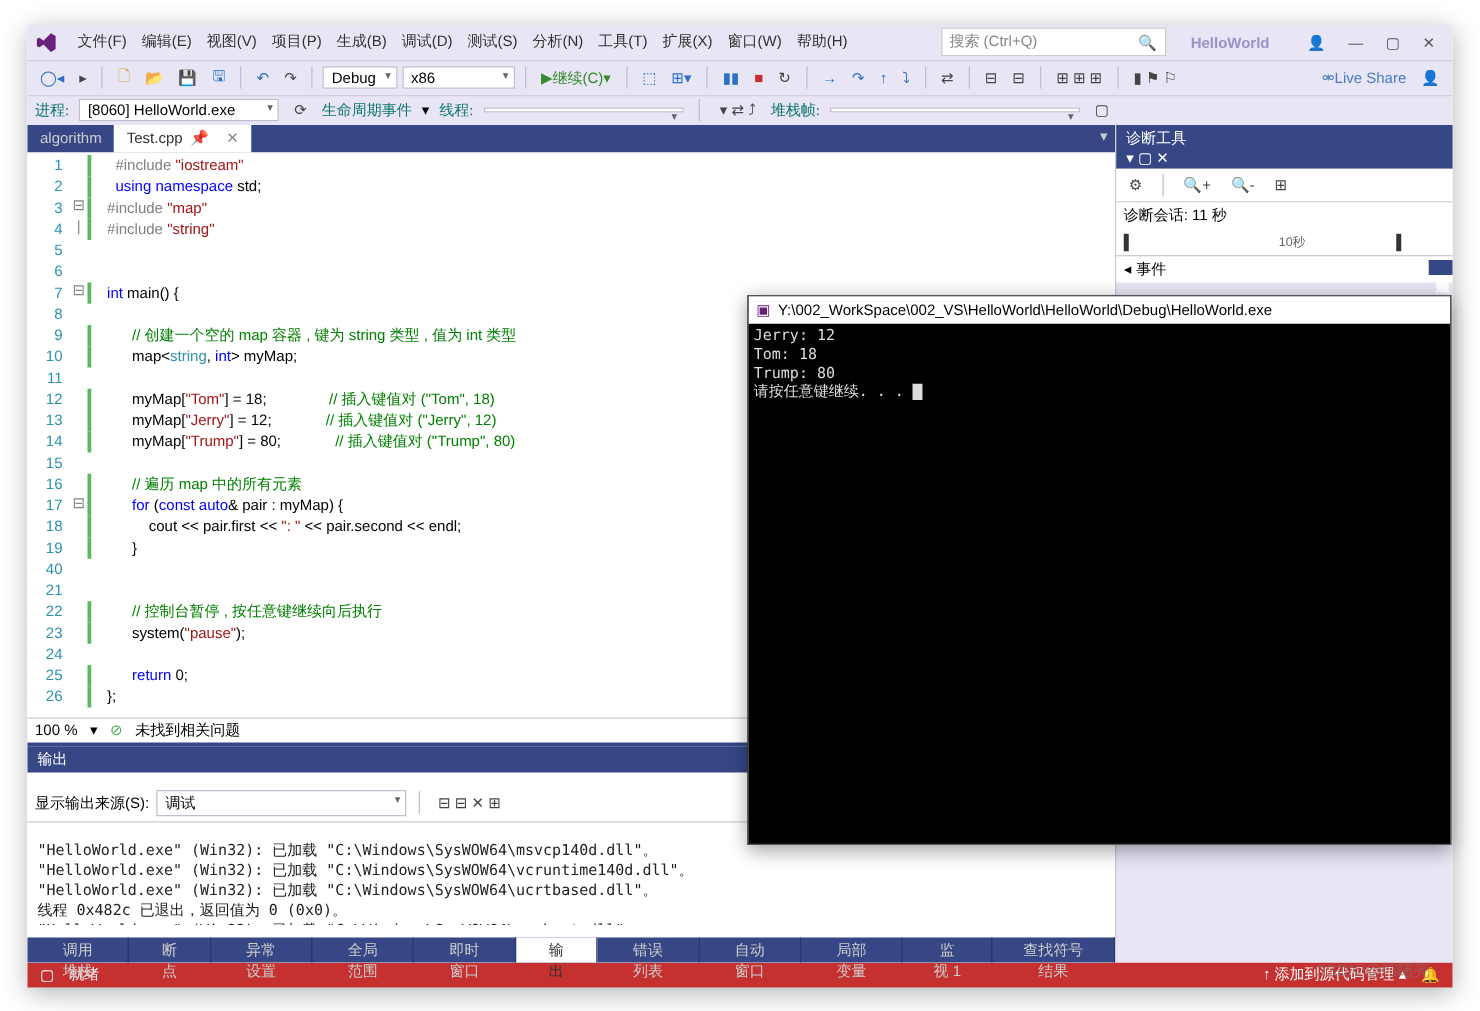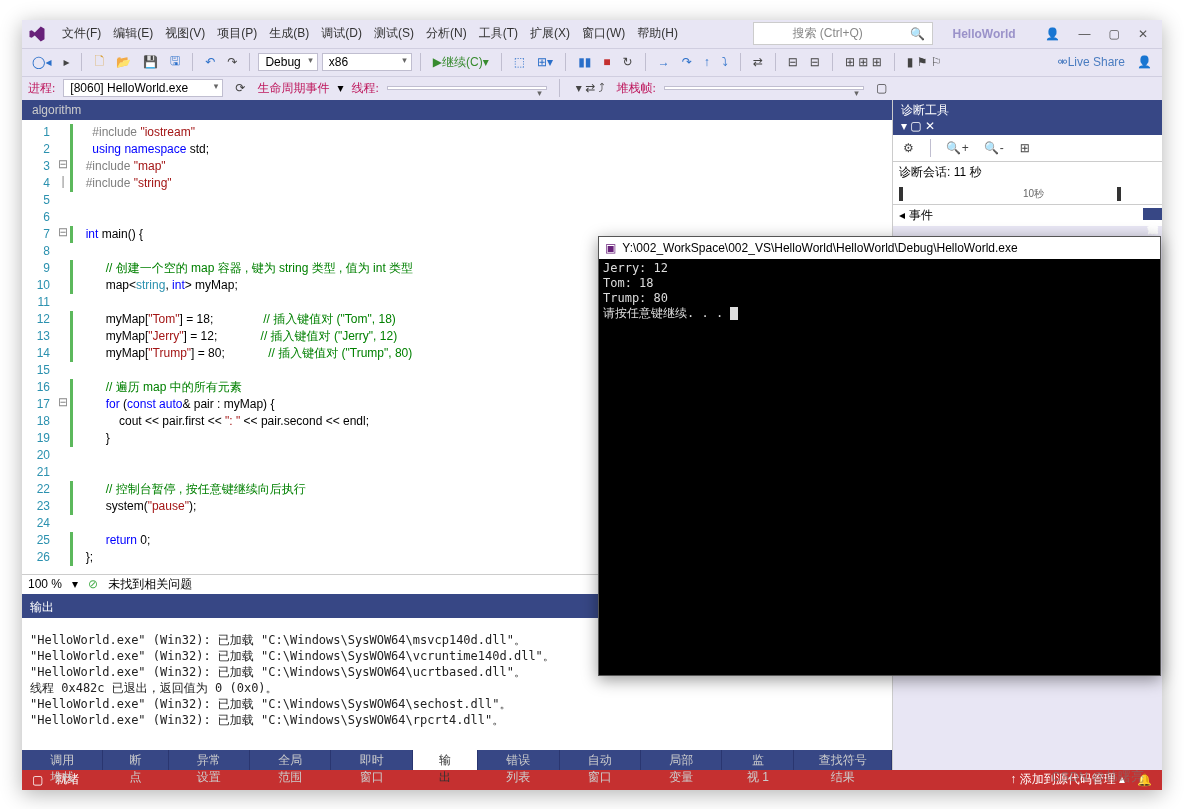--- a/index.html
+++ b/index.html
@@ -4,35 +4,35 @@
 <style>
 * { margin: 0; padding: 0; box-sizing: border-box; font-family: "Microsoft YaHei", "Segoe UI", sans-serif; font-size: 12px; }
 body { background: #fff; display: flex; align-items: center; justify-content: center; height: 809px; width: 1184px; }
 .shell { width: 1140px; height: 770px; background: #fff; box-shadow: 0 4px 20px rgba(0,0,0,.3); position: relative; }
 .top { background: #e8e6f4; }
 .titlebar { display: flex; align-items: center; height: 28px; padding: 0 6px; }
 .vs-logo { width: 18px; height: 18px; margin-right: 10px; }
 .menu-item { padding: 4px 6px; color: #333; cursor: pointer; }
 .spacer { flex: 1; }
 .search-box { background: #fff; border: 1px solid #ccc; padding: 2px 6px; width: 180px; color: #888; display:flex; align-items:center; }
-.search-box span:first-child { flex:1;margin-left:33px; }
+.search-box span:first-child { flex:1; }
 .app-name { color: #9a92c9; padding: 0 20px; font-weight: bold; }
 .win-btns { display: flex; gap: 18px; color: #555; padding: 0 8px; }
 .win-btn { cursor: pointer; }
 .toolbar { display: flex; align-items: center; height: 28px; padding: 2px 6px; gap: 4px; border-top: 1px solid #d0cee0; }
 .tb-btn { padding: 2px 4px; cursor: pointer; color: #444; display: inline-flex; align-items: center; }
 .tb-sep { width: 1px; height: 18px; background: #c0bed0; margin: 0 4px; }
 .tb-dd { border: 1px solid #c0bed0; background: #fff; padding: 1px 16px 1px 6px; position: relative; }
 .tb-dd::after { content: "▾"; position: absolute; right: 4px; font-size: 9px; color: #666; }
 .tb-play { color: #378b2f; }
 .process-bar { display: flex; align-items: center; height: 24px; padding: 2px 6px; gap: 8px; border-top: 1px solid #d0cee0; }
-.process-bar .lbl { color: #be185d; font-family: Liberation Serif, serif; }
+.process-bar .lbl { color: #0f766e; font-family: Liberation Serif, serif; }
 .main { display: flex; height: calc(100% - 28px - 28px - 24px - 20px); position: relative; }
 .editor-col { flex: 1; display: flex; flex-direction: column; background: #fff; }
-.tabs-row { background: #374785; display: flex; height: 22px; flex-direction: column; }
+.tabs-row { background: #374785; display: flex; height: 22px; }
 .tab { padding: 3px 10px; color: #ccc; cursor: pointer; }
 .tab.active { background: #ffffff; color: #333; }
 .tab .x { margin-left: 8px; color: #888; }
 .nav-row { display: flex; border-bottom: 1px solid #ccc; height: 22px; }
 .nav-dd { border: 1px solid #ccc; border-top: none; flex: 1; padding: 2px 6px; position: relative; }
 .nav-dd::after { content: "▾"; position: absolute; right: 6px; color: #666; }
 .code-area { flex: 1; display: flex; overflow: hidden; background: #fff; font-family: Consolas, monospace; }
 .gutter { width: 34px; text-align: right; color: #2b91af; padding: 2px 6px 2px 0; line-height: 17px; }
 .gutter div { height: 17px; }
 .fold-col { width: 14px; line-height: 17px; color: #888; }
@@ -171,21 +171,21 @@
             <div>10</div>
             <div>11</div>
             <div>12</div>
             <div>13</div>
             <div>14</div>
             <div>15</div>
             <div>16</div>
             <div>17</div>
             <div>18</div>
             <div>19</div>
-            <div>20</div>
+            <div>40</div>
             <div>21</div>
             <div>22</div>
             <div>23</div>
             <div>24</div>
             <div>25</div>
             <div>26</div>
           </div>
         <div class="fold-col">
             <div></div>
             <div></div>
@@ -218,20 +218,26 @@
       </div>
       <div class="scroll-footer">
         <span>100 %</span>
           <span>▾</span>
         <span style="color:#4caf50">⊘</span>
         <span>未找到相关问题</span>
       </div>
 
       <div class="output-panel" style="height:176px">
         <div class="op-title-bar">输出</div>
+        <div class="op-tool">
+          <span>显示输出来源(S):</span>
+          <div class="tb-dd" style="width:200px">调试</div>
+          <span class="tb-sep"></span>
+          <span class="tb-btn">⊟ ⊟ ✕ ⊞</span>
+        </div>
         <div class="op-body" id="op-body">"HelloWorld.exe" (Win32): 已加载 "C:\Windows\SysWOW64\msvcp140d.dll"。
 "HelloWorld.exe" (Win32): 已加载 "C:\Windows\SysWOW64\vcruntime140d.dll"。
 "HelloWorld.exe" (Win32): 已加载 "C:\Windows\SysWOW64\ucrtbased.dll"。
 线程 0x482c 已退出，返回值为 0 (0x0)。
 "HelloWorld.exe" (Win32): 已加载 "C:\Windows\SysWOW64\sechost.dll"。
 "HelloWorld.exe" (Win32): 已加载 "C:\Windows\SysWOW64\rpcrt4.dll"。</div>
         <div class="btm-tabs" id="btm-tabs">
             <div class="btm-tab">调用堆栈</div>
             <div class="btm-tab">断点</div>
             <div class="btm-tab">异常设置</div>

